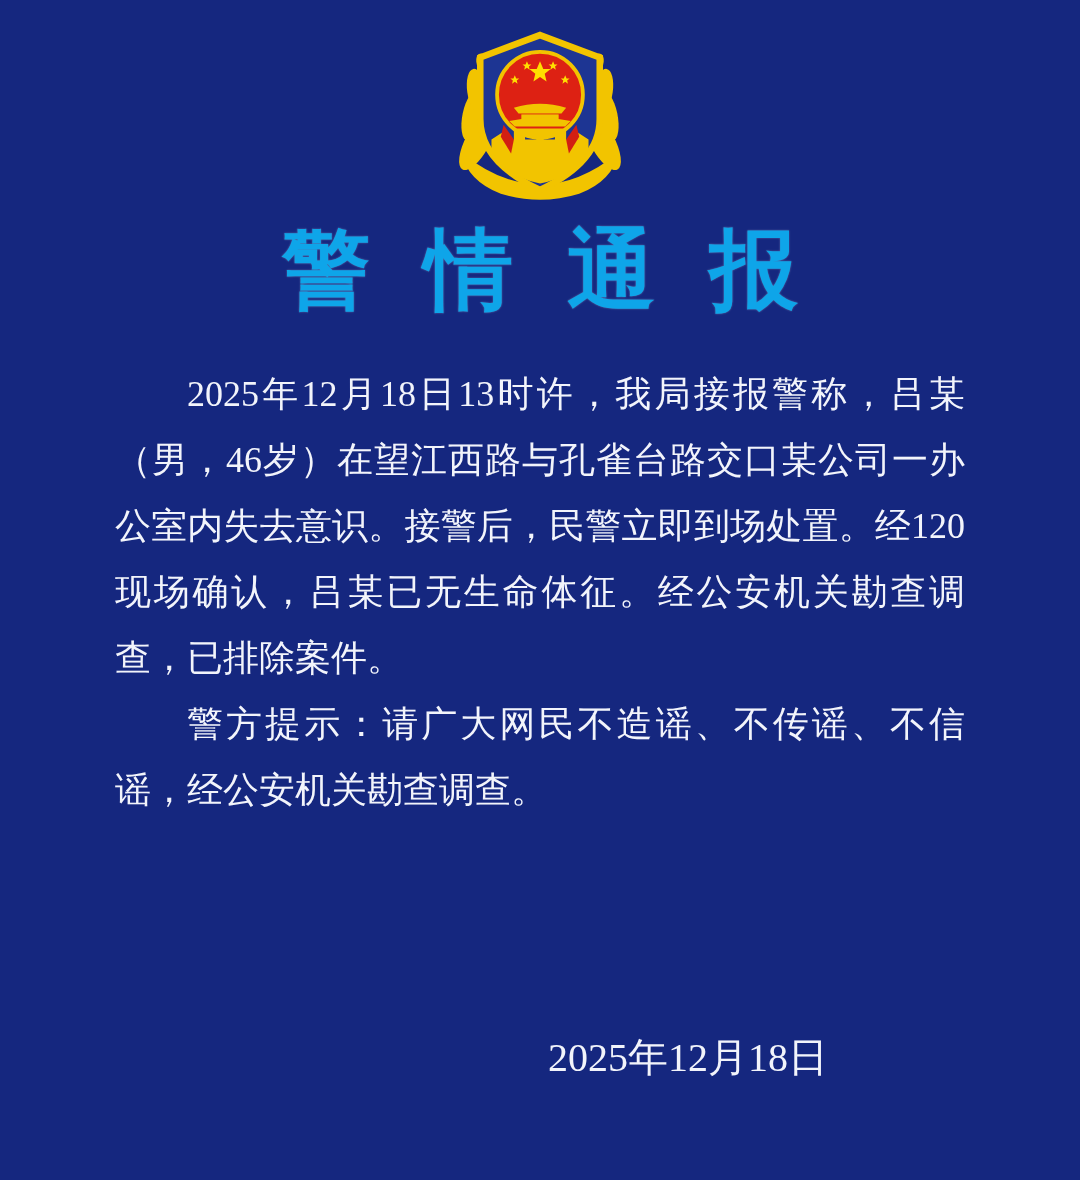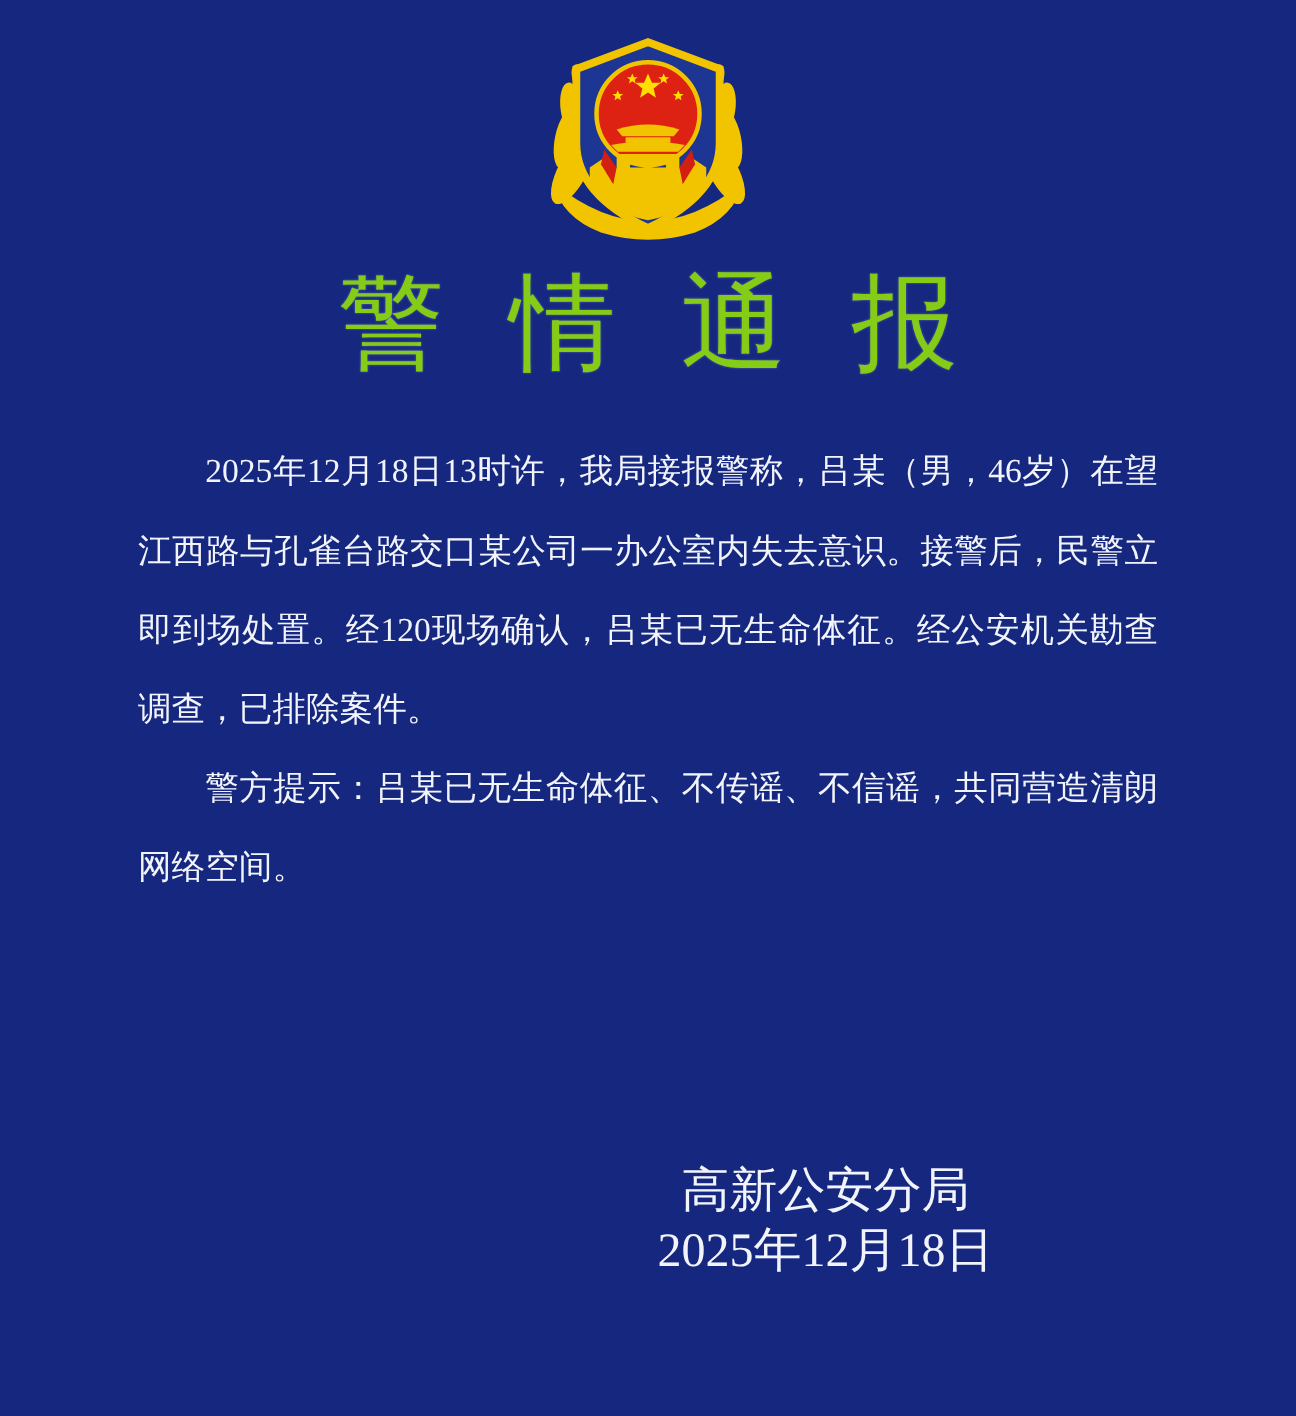--- a/index.html
+++ b/index.html
@@ -15,30 +15,30 @@
   .emblem-wrap {
     display:flex; justify-content:center;
     padding-top:22px;
   }
   .emblem { width:188px; height:182px; }
   .notice-title {
     margin:20px 0 0 0;
     text-align:center;
     font-size:88px;
     line-height:1.06;
-    font-weight:400;
+    font-weight:700;
     letter-spacing:0.62em;
     padding-left:0.62em; 
-    color:#84cc16;
+    color:#0ea5e9;
     text-shadow: 0 0 2px rgba(255,255,255,0.35);
   }
   .notice-body {
     width:850px;
     margin:44px auto 0 auto;
-    font-size:28px;
+    font-size:36px;
     line-height:66px;
     text-align:justify;
     text-justify:inter-character;
   }
   .notice-body p {
     margin:0;
     text-indent:2em;
   }
   .signature {
     margin:210px 252px 0 auto;
@@ -92,19 +92,18 @@
       <path d="M61,110 l11,16 -3,15 -11,-18 Z"></path>
       <path d="M139,110 l-11,16 3,15 11,-18 Z"></path>
     </g>
   </svg>
 </div>
 
 <h1 class="notice-title">警情通报</h1>
 
 <div class="notice-body">
   <p>2025年12月18日13时许，我局接报警称，吕某（男，46岁）在望江西路与孔雀台路交口某公司一办公室内失去意识。接警后，民警立即到场处置。经120现场确认，吕某已无生命体征。经公安机关勘查调查，已排除案件。</p>
-  <p>警方提示：吕某已无生命体征、不传谣、不信谣，共同营造清朗网络空间。</p>
+  <p>警方提示：请广大网民不造谣、不传谣、不信谣，经公安机关勘查调查。</p>
 </div>
 
 <div class="signature">
-  <div class="sig-agency">高新公安分局</div>
   <div class="sig-date">2025年12月18日</div>
 </div>
 
 </body></html>

